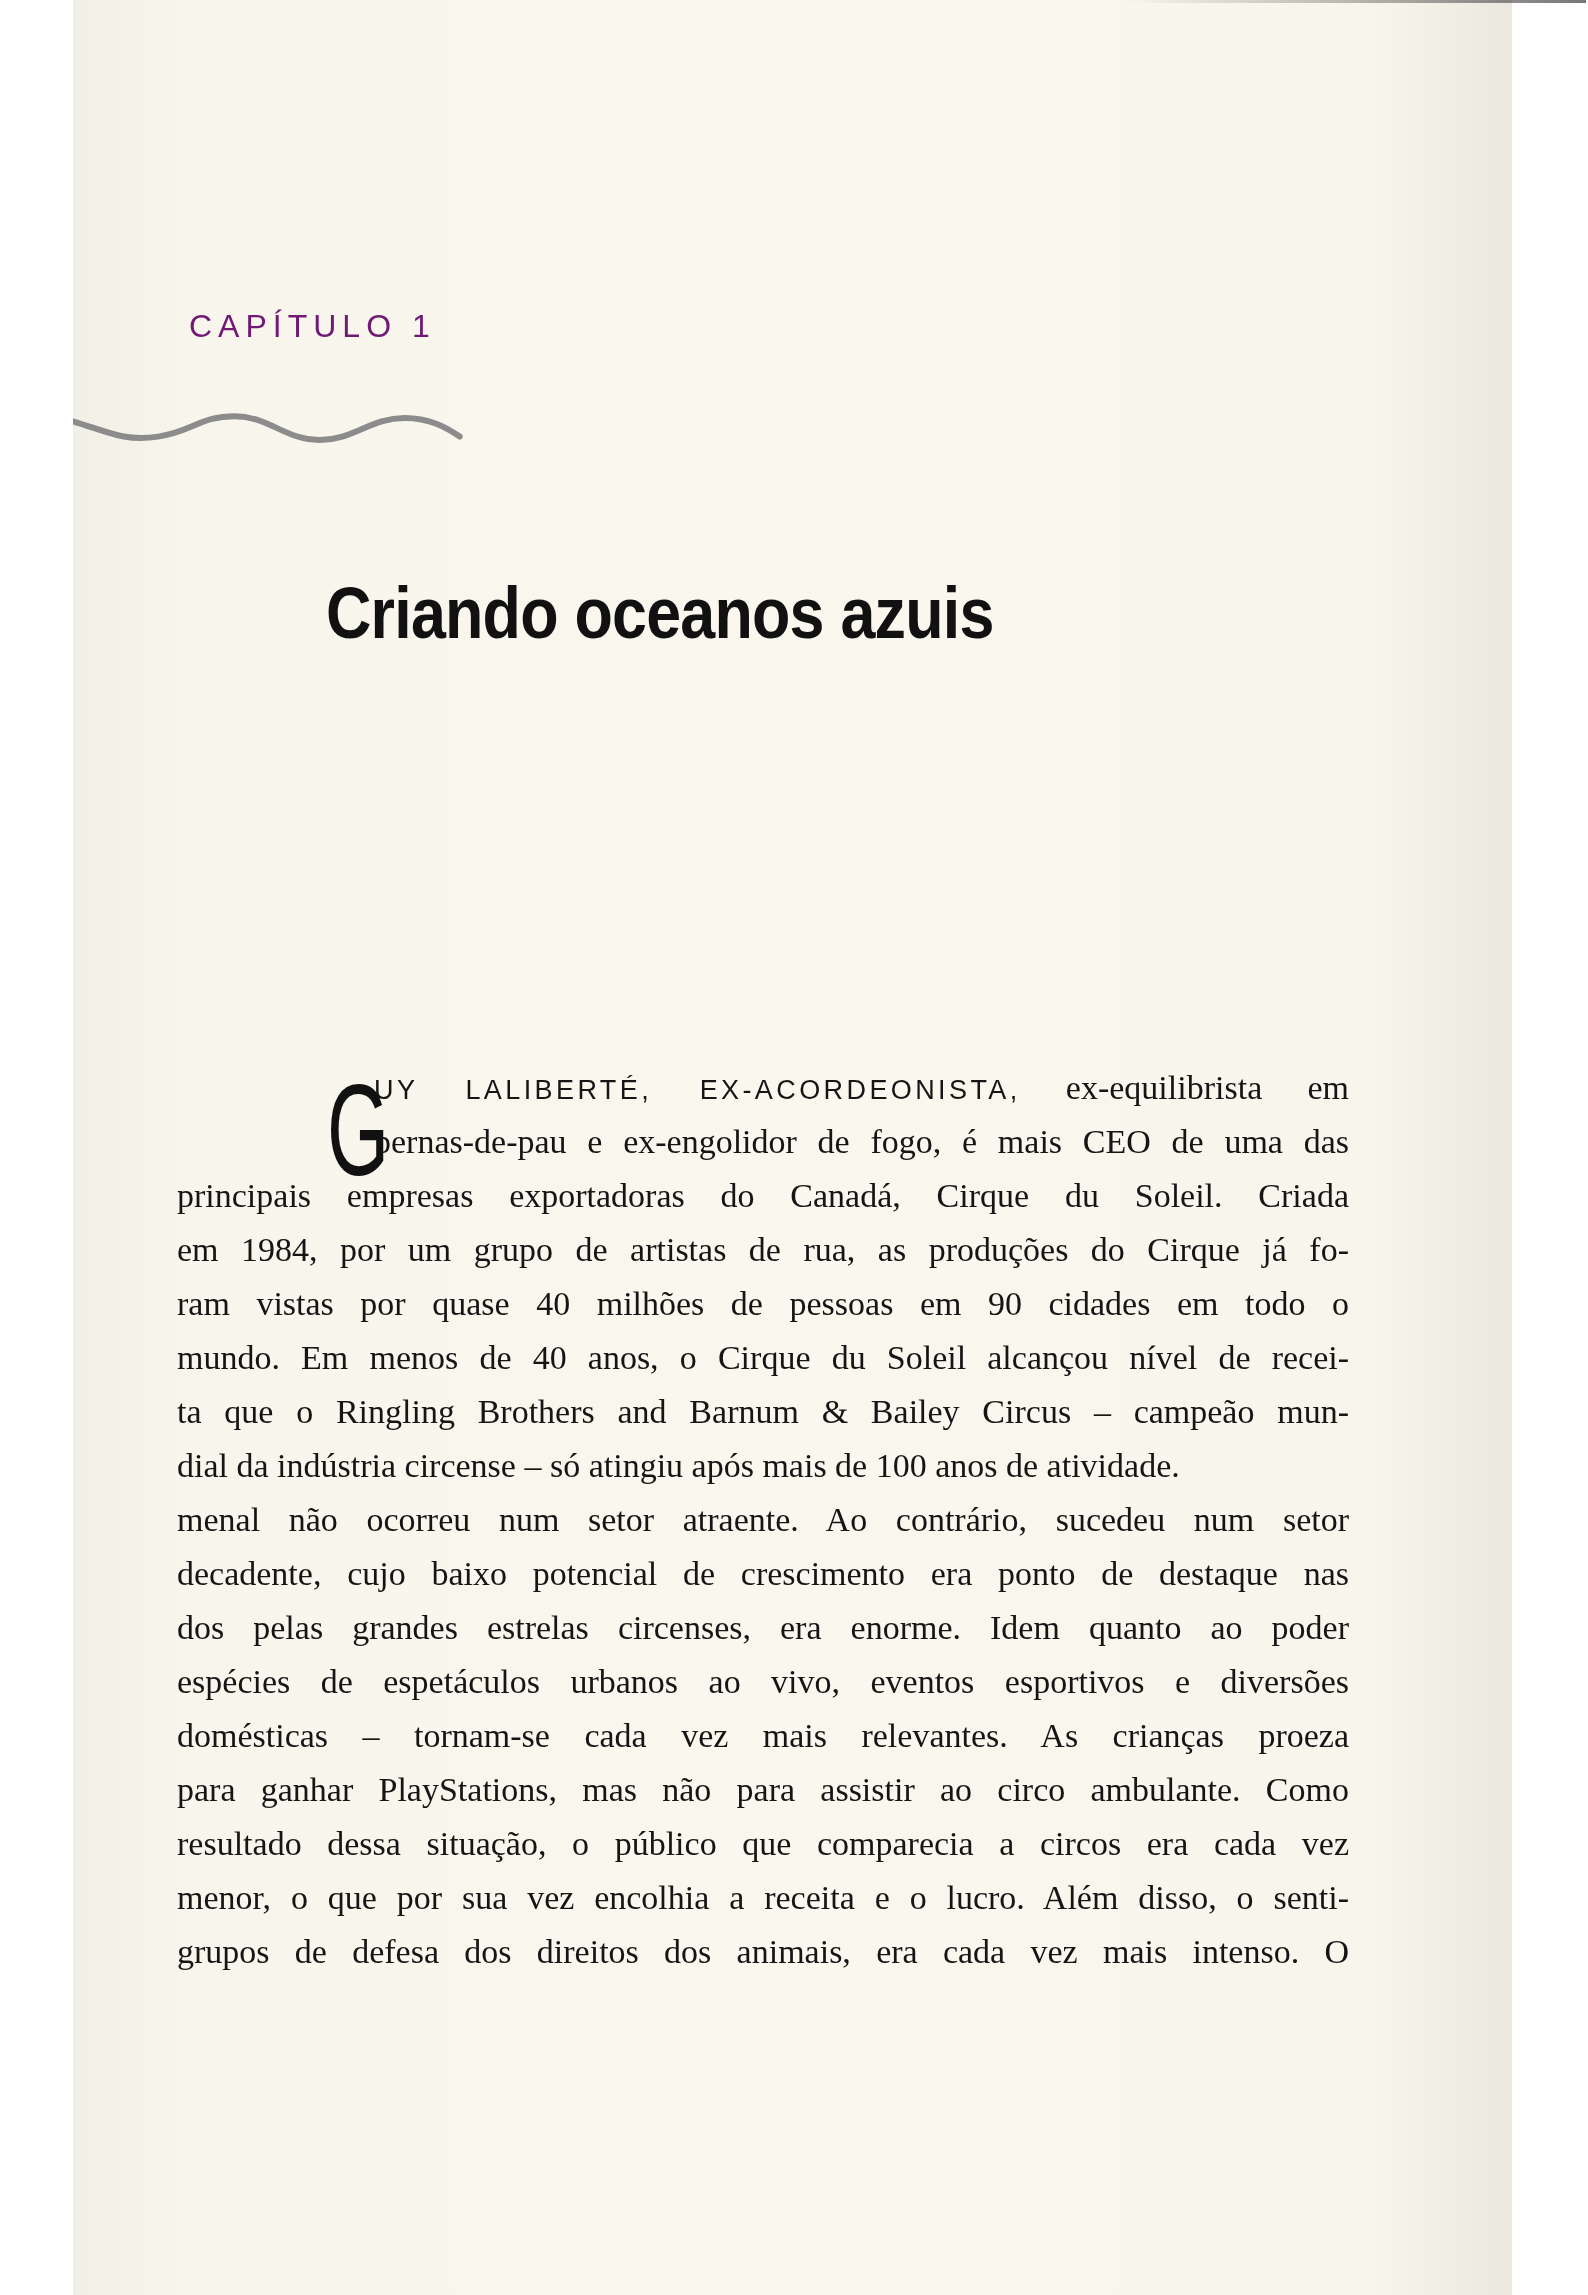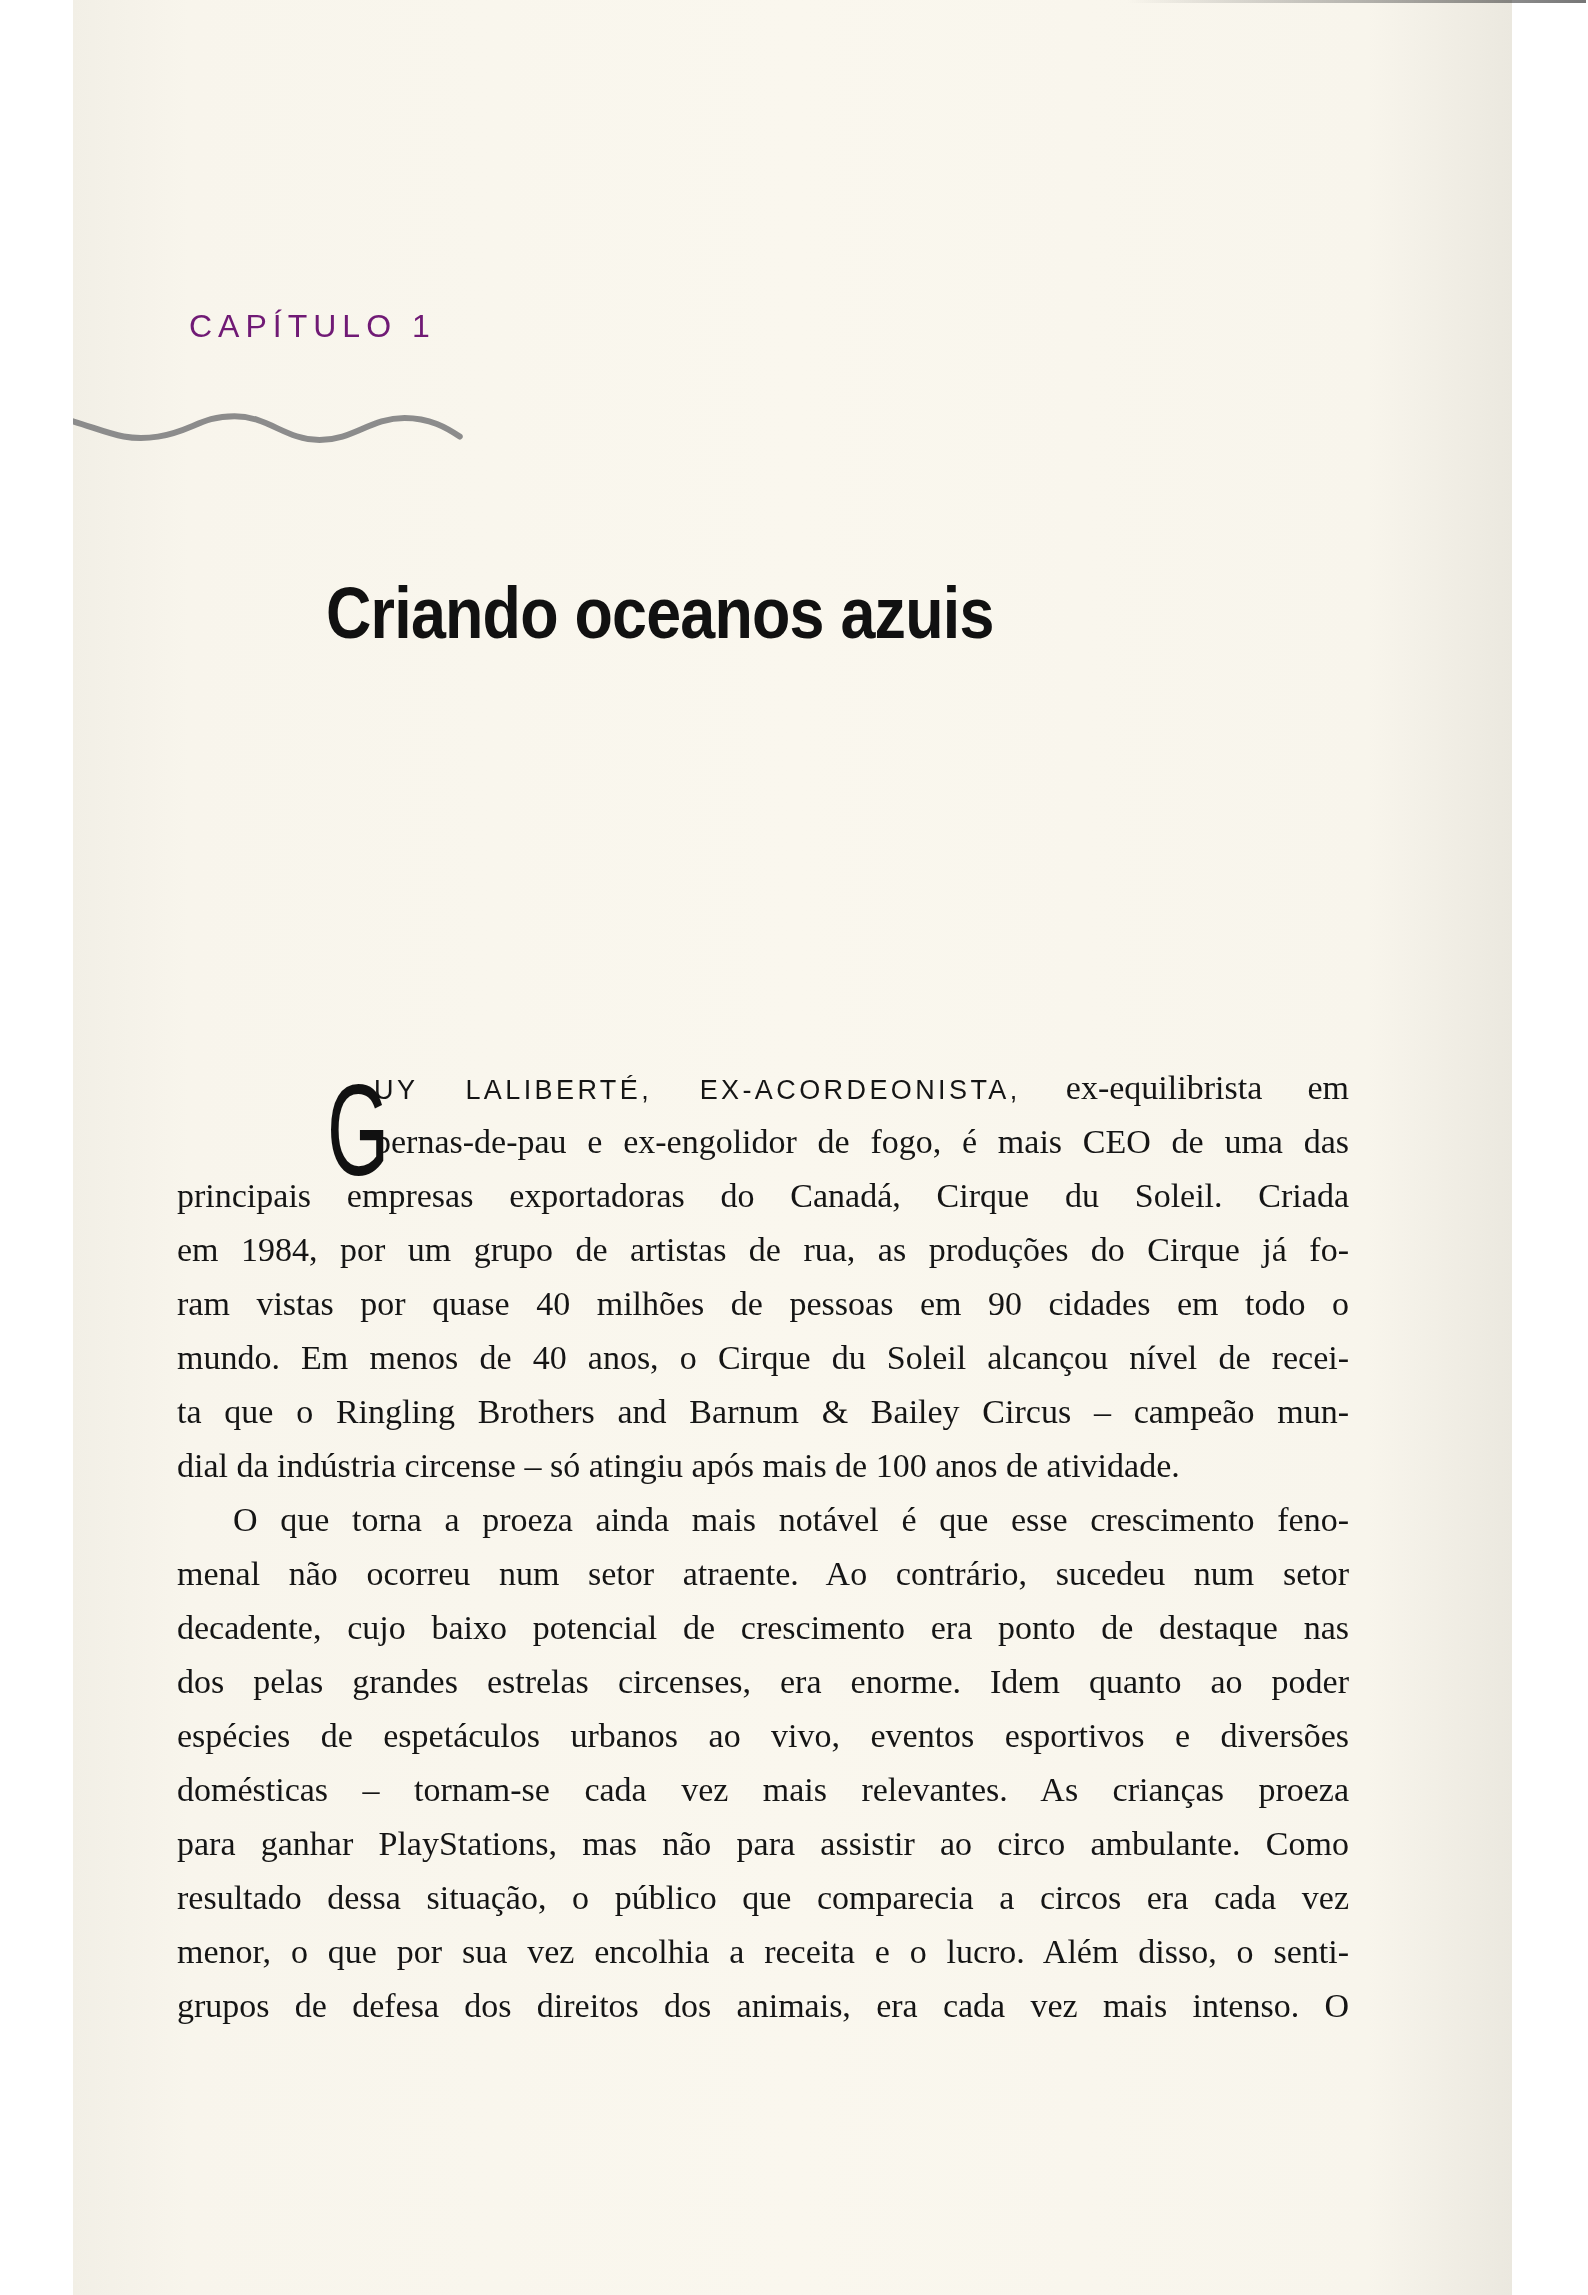--- a/index.html
+++ b/index.html
@@ -126,21 +126,20 @@
     <span class="line indent-dropcap">pernas-de-pau e ex-engolidor de fogo, é mais CEO de uma das</span>
     <span class="line">principais empresas exportadoras do Canadá, Cirque du Soleil. Criada</span>
     <span class="line">em 1984, por um grupo de artistas de rua, as produções do Cirque já fo-</span>
     <span class="line">ram vistas por quase 40 milhões de pessoas em 90 cidades em todo o</span>
     <span class="line">mundo. Em menos de 40 anos, o Cirque du Soleil alcançou nível de recei-</span>
     <span class="line">ta que o Ringling Brothers and Barnum &amp; Bailey Circus – campeão mun-</span>
     <span class="line last">dial da indústria circense – só atingiu após mais de 100 anos de atividade.</span>
   </div>
 
   <div>
-    <span class="line indent-para">O que torna a proeza ainda mais notável é que esse crescimento feno-</span>
     <span class="line">menal não ocorreu num setor atraente. Ao contrário, sucedeu num setor</span>
     <span class="line">decadente, cujo baixo potencial de crescimento era ponto de destaque nas</span>
     <span class="line">dos pelas grandes estrelas circenses, era enorme. Idem quanto ao poder</span>
     <span class="line">espécies de espetáculos urbanos ao vivo, eventos esportivos e diversões</span>
     <span class="line">domésticas – tornam-se cada vez mais relevantes. As crianças proeza</span>
     <span class="line">para ganhar PlayStations, mas não para assistir ao circo ambulante. Como</span>
     <span class="line">resultado dessa situação, o público que comparecia a circos era cada vez</span>
     <span class="line">menor, o que por sua vez encolhia a receita e o lucro. Além disso, o senti-</span>
     <span class="line">grupos de defesa dos direitos dos animais, era cada vez mais intenso. O</span>
   </div>

